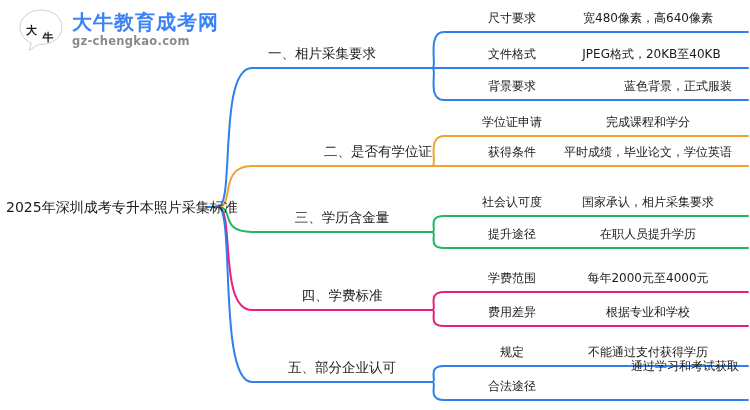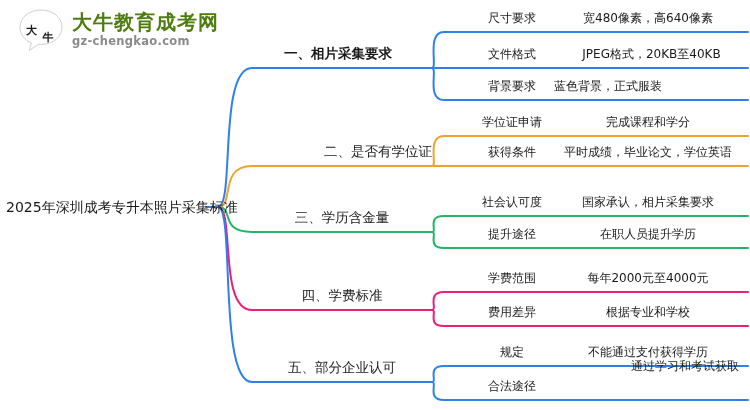--- a/index.html
+++ b/index.html
@@ -11,21 +11,21 @@
     position:relative;
   }
   #stage{position:absolute;left:0;top:0;width:750px;height:410px;}
   svg#wires{position:absolute;left:0;top:0;width:750px;height:410px;}
 
   
   .logo-wrap{position:absolute;left:18px;top:8px;display:flex;align-items:center;gap:8px;}
   .logo-mark{position:relative;width:46px;height:44px;flex:0 0 auto;}
   .logo-text{display:flex;flex-direction:column;justify-content:center;line-height:1;}
   .logo-title{
-    font-size:20px;font-weight:bold;color:#4d7c0f;letter-spacing:1px;
+    font-size:20px;font-weight:bold;color:#3b82f6;letter-spacing:1px;
     white-space:nowrap;
   }
   .logo-sub{
     font-size:11.5px;font-weight:bold;color:#8a8a8a;letter-spacing:0.3px;
     margin-top:4px;white-space:nowrap;
   }
 
   
   .node{position:absolute;white-space:nowrap;color:#1a1a1a;}
   .root-label{
@@ -101,27 +101,27 @@
       <path d="M 432 382 C 438 382, 426 366, 444 366" fill="none" stroke="#2f80ed" stroke-width="2" stroke-linecap="round"></path>
       <path d="M 444 366 L 748 366" fill="none" stroke="#2f80ed" stroke-width="2" stroke-linecap="round"></path>
       <path d="M 432 382 C 438 382, 426 400, 444 400" fill="none" stroke="#2f80ed" stroke-width="2" stroke-linecap="round"></path>
       <path d="M 444 400 L 748 400" fill="none" stroke="#2f80ed" stroke-width="2" stroke-linecap="round"></path>
       <path d="M 206 207 L 218 207" fill="none" stroke="#2f80ed" stroke-width="2" stroke-linecap="round"></path>
     </svg>
 
   <div class="node root-label">2025年深圳成考专升本照片采集标准</div>
 
   <div id="labels">
-      <div class="node branch-label" style="left: 338px; top: 63px; transform: translate(-50%, -100%); font-weight: bold;">一、相片采集要求</div>
+      <div class="node branch-label" style="left: 322px; top: 63px; transform: translate(-50%, -100%);">一、相片采集要求</div>
       <div class="node leaf-key" style="left: 512px; top: 27px; transform: translate(-50%, -100%);">尺寸要求</div>
       <div class="node leaf-val" style="left: 648px; top: 27px; transform: translate(-50%, -100%);">宽480像素，高640像素</div>
       <div class="node leaf-key" style="left: 512px; top: 63px; transform: translate(-50%, -100%);">文件格式</div>
       <div class="node leaf-val" style="left: 648px; top: 63px; transform: translate(-50%, -100%); padding-left: 7px;">JPEG格式，20KB至40KB</div>
       <div class="node leaf-key" style="left: 512px; top: 95px; transform: translate(-50%, -100%);">背景要求</div>
-      <div class="node leaf-val" style="left: 608px; top: 95px; transform: translate(-50%, -100%); text-align: center;">蓝色背景，正式服装</div>
+      <div class="node leaf-val" style="left: 678px; top: 95px; transform: translate(-50%, -100%); text-align: center;">蓝色背景，正式服装</div>
       <div class="node branch-label" style="left: 342px; top: 161px; transform: translate(-50%, -100%); margin-left: 36px;">二、是否有学位证</div>
       <div class="node leaf-key" style="left: 512px; top: 131px; transform: translate(-50%, -100%);">学位证申请</div>
       <div class="node leaf-val" style="left: 648px; top: 131px; transform: translate(-50%, -100%);">完成课程和学分</div>
       <div class="node leaf-key" style="left: 512px; top: 161px; transform: translate(-50%, -100%);">获得条件</div>
       <div class="node leaf-val" style="left: 648px; top: 161px; transform: translate(-50%, -100%);">平时成绩，毕业论文，学位英语</div>
       <div class="node branch-label" style="left: 342px; top: 227px; transform: translate(-50%, -100%);">三、学历含金量</div>
       <div class="node leaf-key" style="left: 512px; top: 211px; transform: translate(-50%, -100%);">社会认可度</div>
       <div class="node leaf-val" style="left: 648px; top: 211px; transform: translate(-50%, -100%);">国家承认，相片采集要求</div>
       <div class="node leaf-key" style="left: 512px; top: 243px; transform: translate(-50%, -100%);">提升途径</div>
       <div class="node leaf-val" style="left: 648px; top: 243px; transform: translate(-50%, -100%);">在职人员提升学历</div>

